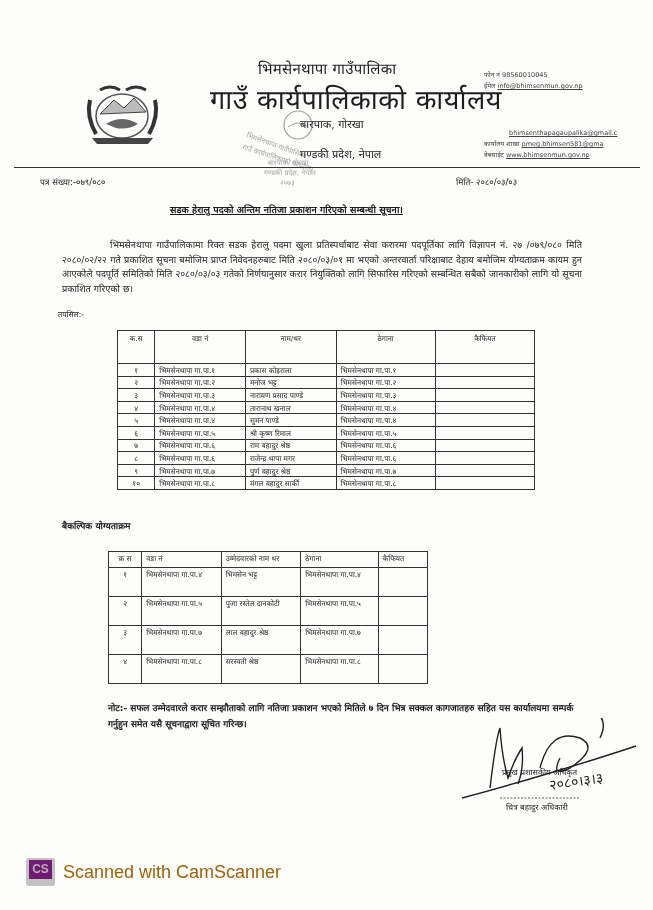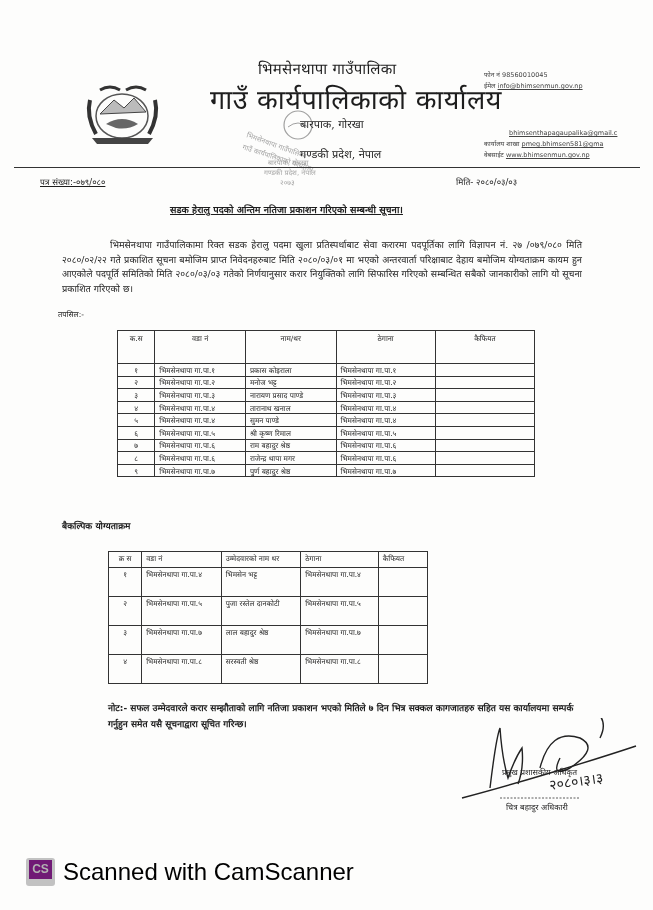--- a/index.html
+++ b/index.html
@@ -25,21 +25,21 @@
 
     
     .contact { left: 484px; top: 70px; font-size: 6.5px; line-height: 11px; color: #444; }
     .contact .row { white-space: nowrap; }
     .contact .link { text-decoration: underline; }
     .contact .indent { padding-left: 25px; margin-top: 36px; }
 
     
     .hr { left: 14px; top: 167px; width: 626px; height: 1px; background: #333; }
 
-    .patra { left: 40px; top: 176px; font-size: 8.5px; text-decoration: underline; }
+    .patra { left: 40px; top: 176px; font-size: 8.5px; }
     .miti { left: 456px; top: 176px; font-size: 8.5px; }
 
     .subject { left: 170px; top: 203px; font-size: 9.5px; font-weight: bold; text-decoration: underline; }
 
     .para { left: 62px; top: 238px; width: 520px; font-size: 9.3px; line-height: 14.6px; text-indent: 48px; text-align: justify; }
     .tapsil { left: 58px; top: 309px; font-size: 7.5px; }
 
     
     table { border-collapse: collapse; font-size: 7.3px; }
     td, th { border: 1px solid #333; padding: 0 4px; font-weight: normal; }
@@ -71,21 +71,21 @@
 
     
     .sig { left: 460px; top: 718px; width: 180px; height: 92px; }
     .sig-name { left: 506px; top: 801px; font-size: 8px; }
     .sig-title { left: 502px; top: 766px; font-size: 8px; }
 
     
     .cs { left: 26px; top: 858px; display: flex; align-items: center; gap: 8px; color: #b8b8b8; }
     .cs-logo { width: 29px; height: 28px; border-radius: 3px; background: #c2c2c2; position: relative; }
     .cs-logo span { position: absolute; left: 3px; top: 2px; width: 23px; height: 19px; background: #701a75; color: #b2b2b2; font-size: 12px; font-weight: bold; text-align: center; line-height: 19px; font-family: "Liberation Sans", sans-serif; }
-    .cs-text { font-size: 24px; font-family: "Liberation Sans", sans-serif; color: #000000; }
+    .cs-text { font-size: 18px; font-family: "Liberation Sans", sans-serif; color: #a16207; }
   </style>
 </head>
 <body>
 
 <svg class="abs emblem" viewBox="0 0 85 68">
   <ellipse cx="42" cy="36" rx="26" ry="22" fill="none" stroke="#555" stroke-width="1.5"></ellipse>
   <path d="M20 34 L34 20 L44 28 L54 18 L66 32 Z" fill="#bbb" stroke="#444" stroke-width="1"></path>
   <path d="M26 44 Q42 34 58 44 Q48 50 36 48 Z" fill="#666"></path>
   <path d="M10 20 Q6 36 16 54" stroke="#333" stroke-width="4" fill="none"></path>
   <path d="M75 20 Q79 36 69 54" stroke="#333" stroke-width="4" fill="none"></path>
@@ -194,20 +194,27 @@
         <td class="c4">भिमसेनथापा गा.पा.६</td>
         <td class="c5"></td>
       </tr>
       <tr>
         <td class="c1">९</td>
         <td class="c2">भिमसेनथापा गा.पा.७</td>
         <td class="c3">पुर्ण बहादुर श्रेष्ठ</td>
         <td class="c4">भिमसेनथापा गा.पा.७</td>
         <td class="c5"></td>
       </tr>
+      <tr>
+        <td class="c1">१०</td>
+        <td class="c2">भिमसेनथापा गा.पा.८</td>
+        <td class="c3">मंगल बहादुर सार्की</td>
+        <td class="c4">भिमसेनथापा गा.पा.८</td>
+        <td class="c5"></td>
+      </tr>
     </tbody>
 </table>
 
 <div class="abs alt-head">बैकल्पिक योग्यताक्रम</div>
 
 <table class="abs t2">
   <thead>
     <tr>
       <th class="c1">क्र स</th>
       <th class="c2">वडा नं</th>

